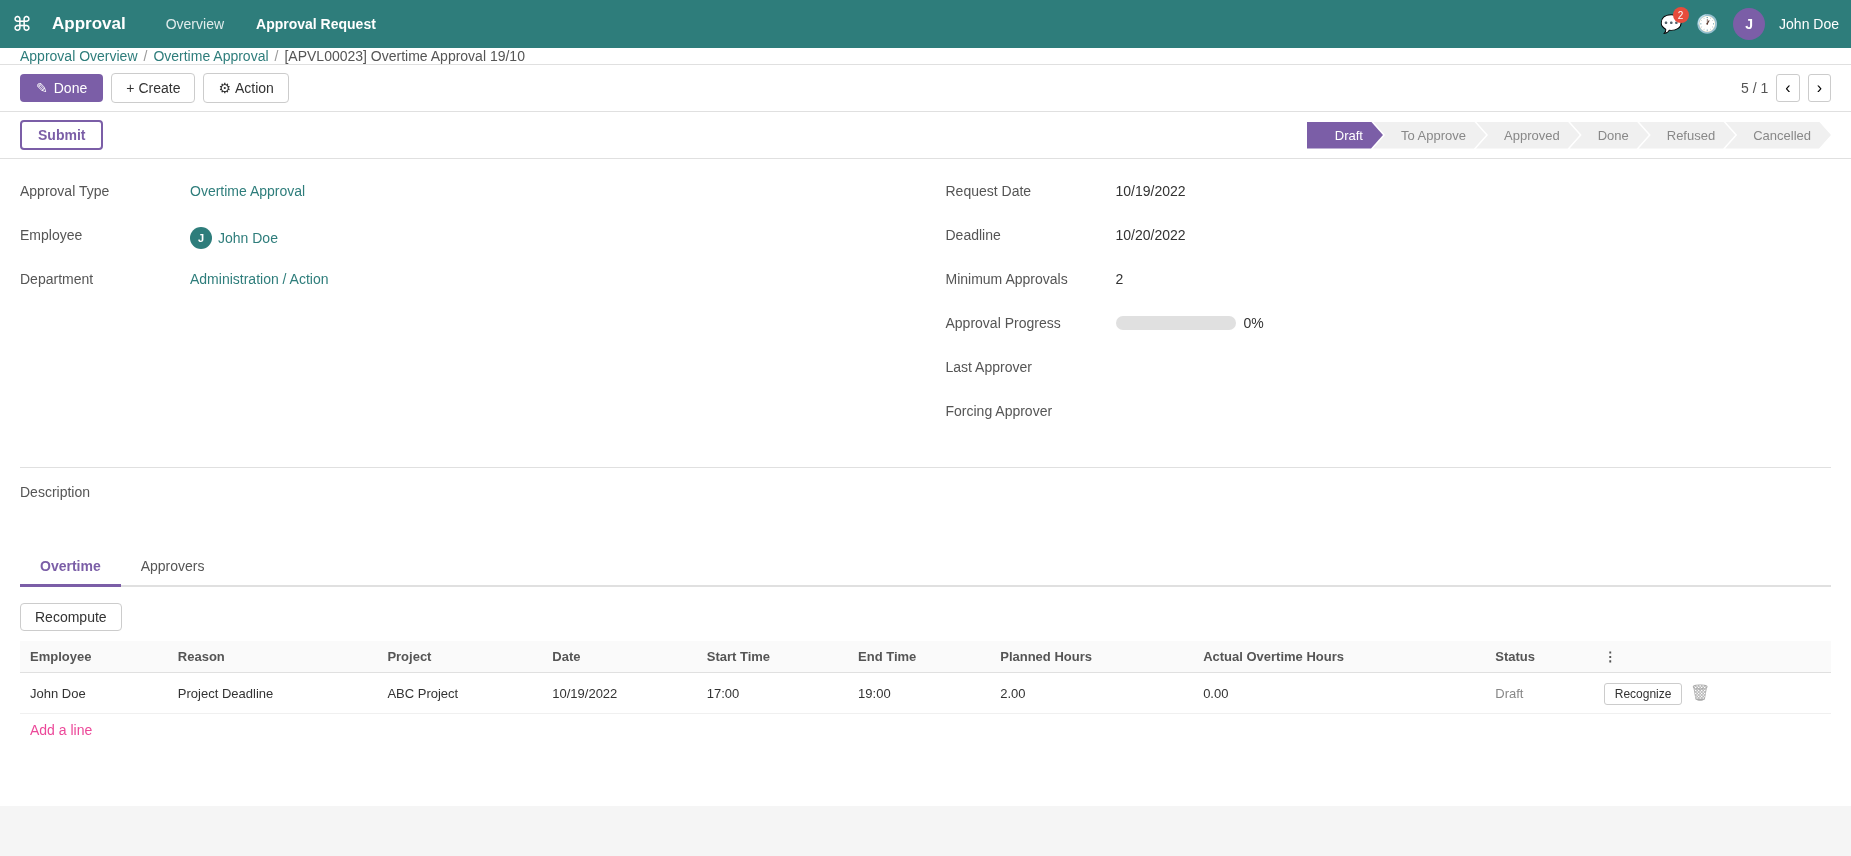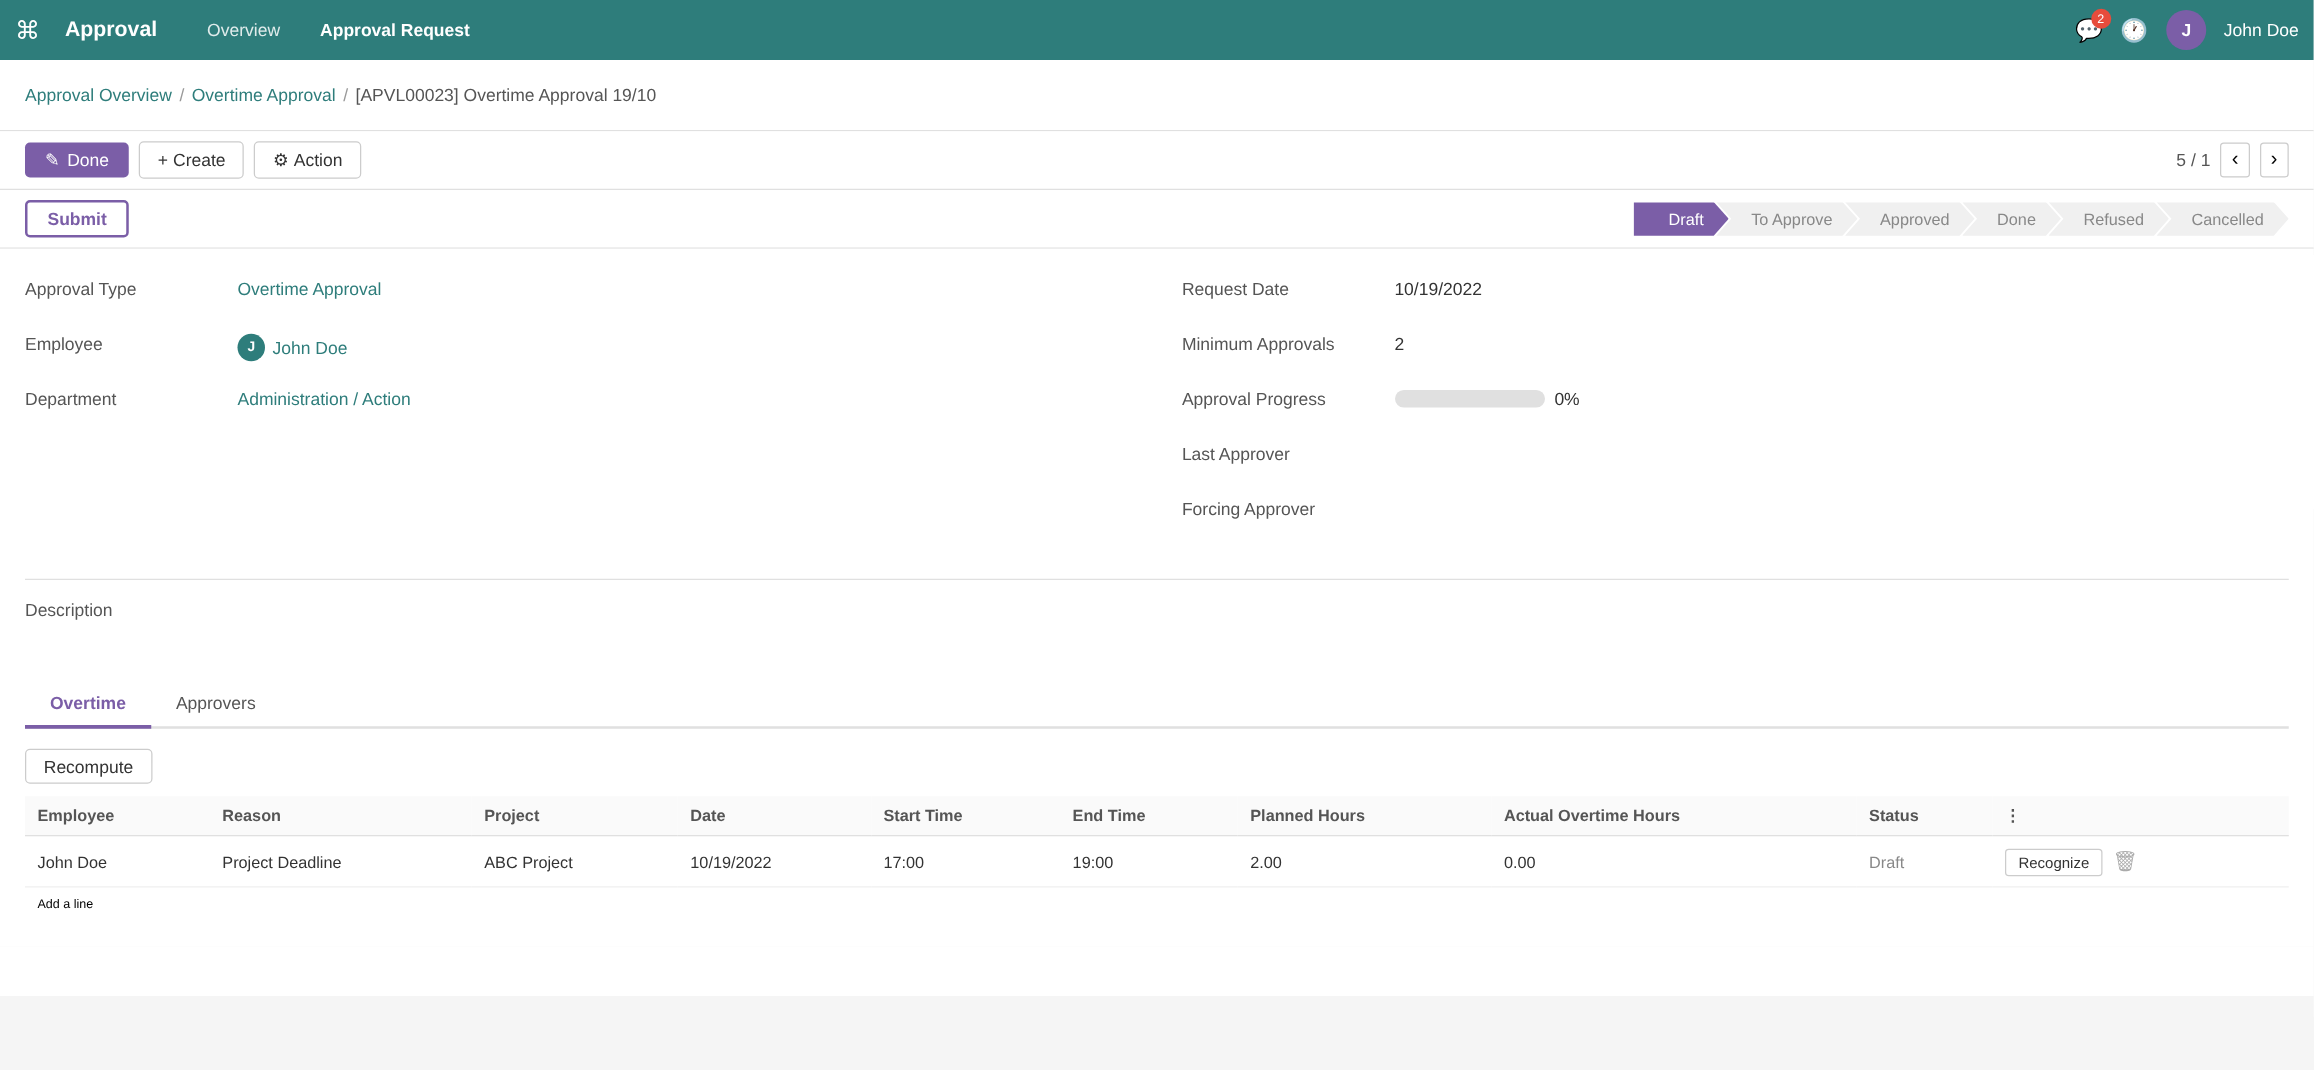--- a/index.html
+++ b/index.html
@@ -21,21 +21,21 @@
     .top-nav .nav-link.active { color: white; font-weight: 600; }
     .top-nav-right { margin-left: auto; display: flex; align-items: center; gap: 14px; }
     .top-nav-right .icon-btn { color: white; font-size: 18px; cursor: pointer; position: relative; }
     .badge { background: #e74c3c; color: white; border-radius: 50%; font-size: 10px; width: 16px; height: 16px; display: flex; align-items: center; justify-content: center; position: absolute; top: -6px; right: -6px; }
     .user-avatar { width: 32px; height: 32px; border-radius: 50%; background: #7b5ea7; color: white; display: flex; align-items: center; justify-content: center; font-size: 14px; font-weight: 600; cursor: pointer; }
     .user-name { color: white; font-size: 14px; cursor: pointer; }
 
     
     .breadcrumb-bar {
       background: white;
-      padding: 20px 20px;
+      padding: 0 20px;
       border-bottom: 1px solid #e0e0e0;
       display: flex;
       align-items: center;
       gap: 6px;
       font-size: 14px;
     }
     .breadcrumb-link { color: #2e7d7b; cursor: pointer; }
     .breadcrumb-sep { color: #999; }
     .breadcrumb-current { color: #555; }
 
@@ -257,23 +257,23 @@
     }
     .btn-delete-row {
       background: none;
       border: none;
       cursor: pointer;
       color: #aaa;
       font-size: 16px;
       padding: 2px 4px;
     }
     .add-line-link {
-      color: #000000;
-      cursor: pointer;
-      font-size: 10px;
+      color: #ec4899;
+      cursor: pointer;
+      font-size: 14px;
       padding: 8px 10px;
       display: inline-block;
     }
 
     
     .page-footer { height: 40px; background: white; }
   </style>
 </head>
 <body>
 
@@ -352,20 +352,24 @@
       <div class="form-row">
         <span class="form-label">Department</span>
         <span class="form-value">Administration / Action</span>
       </div>
     </div>
 
     <div class="form-col">
       <div class="form-row">
         <span class="form-label">Request Date</span>
         <span class="form-value plain">10/19/2022</span>
+      </div>
+      <div class="form-row">
+        <span class="form-label">Deadline</span>
+        <span class="form-value plain">10/20/2022</span>
       </div>
       <div class="form-row">
         <span class="form-label">Minimum Approvals</span>
         <span class="form-value plain">2</span>
       </div>
       <div class="form-row">
         <span class="form-label">Approval Progress</span>
         <span class="form-value plain">
           <div class="progress-bar-wrap">
             <div class="progress-bar-bg">

